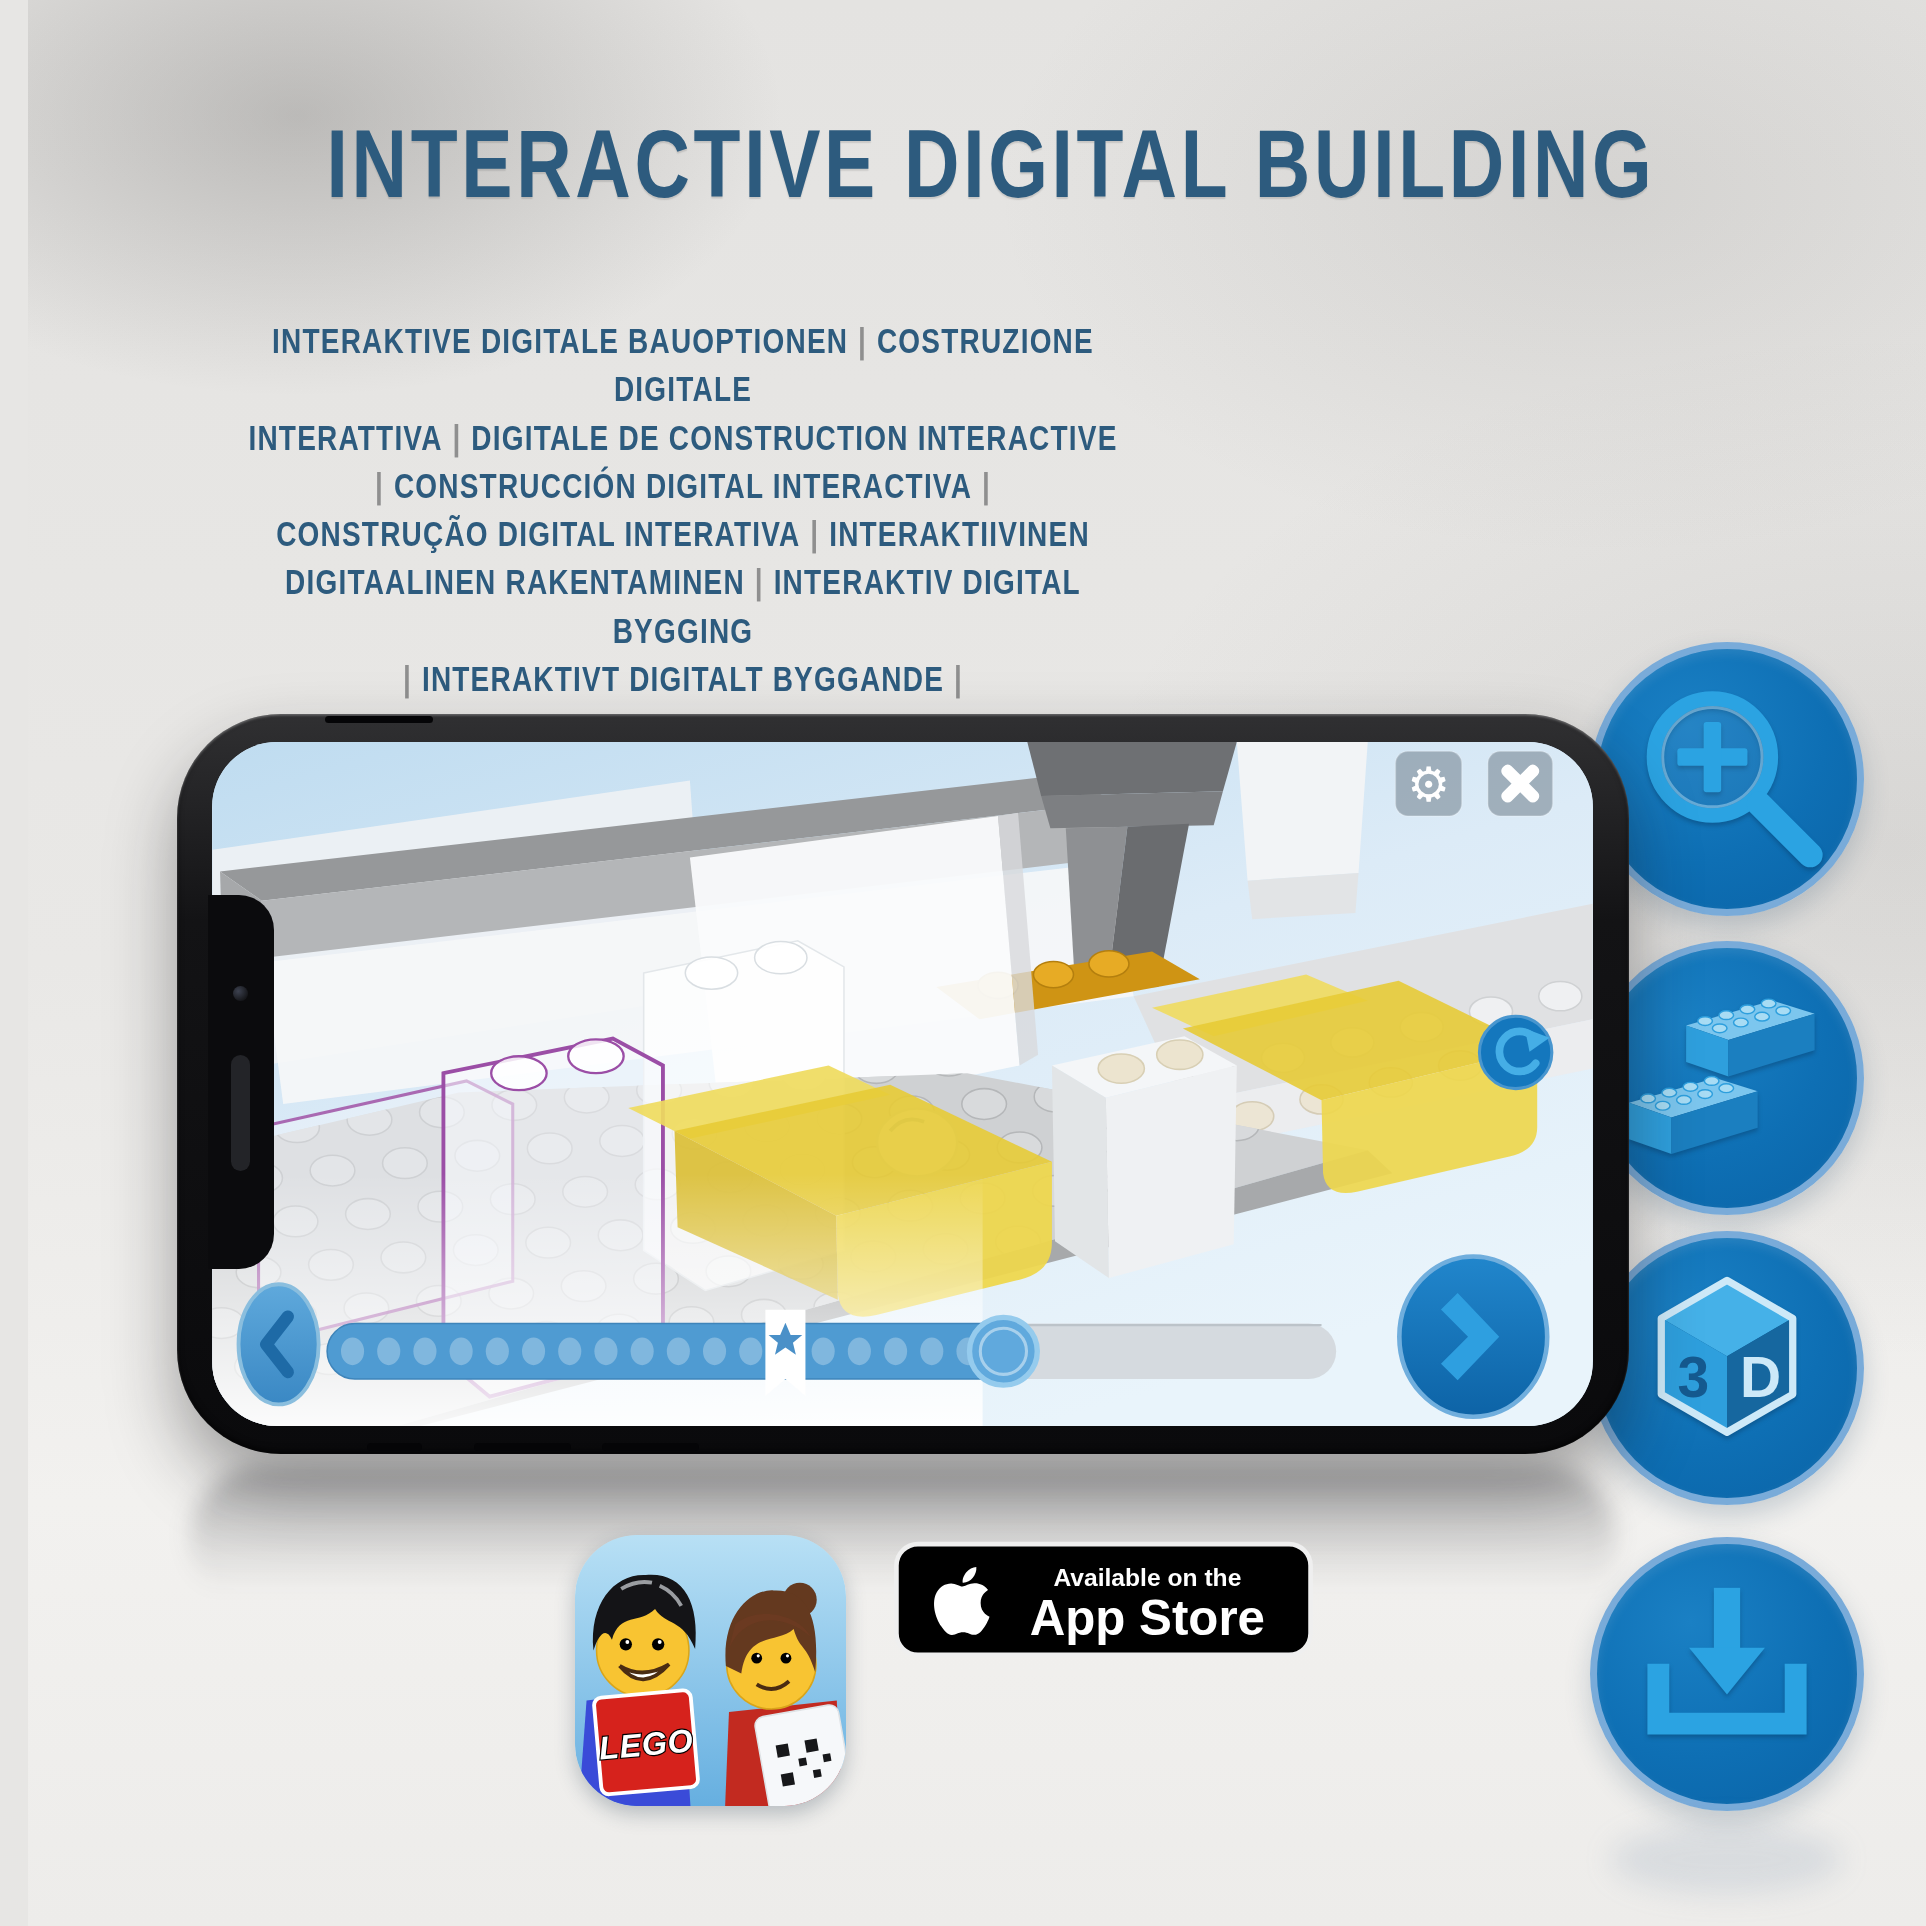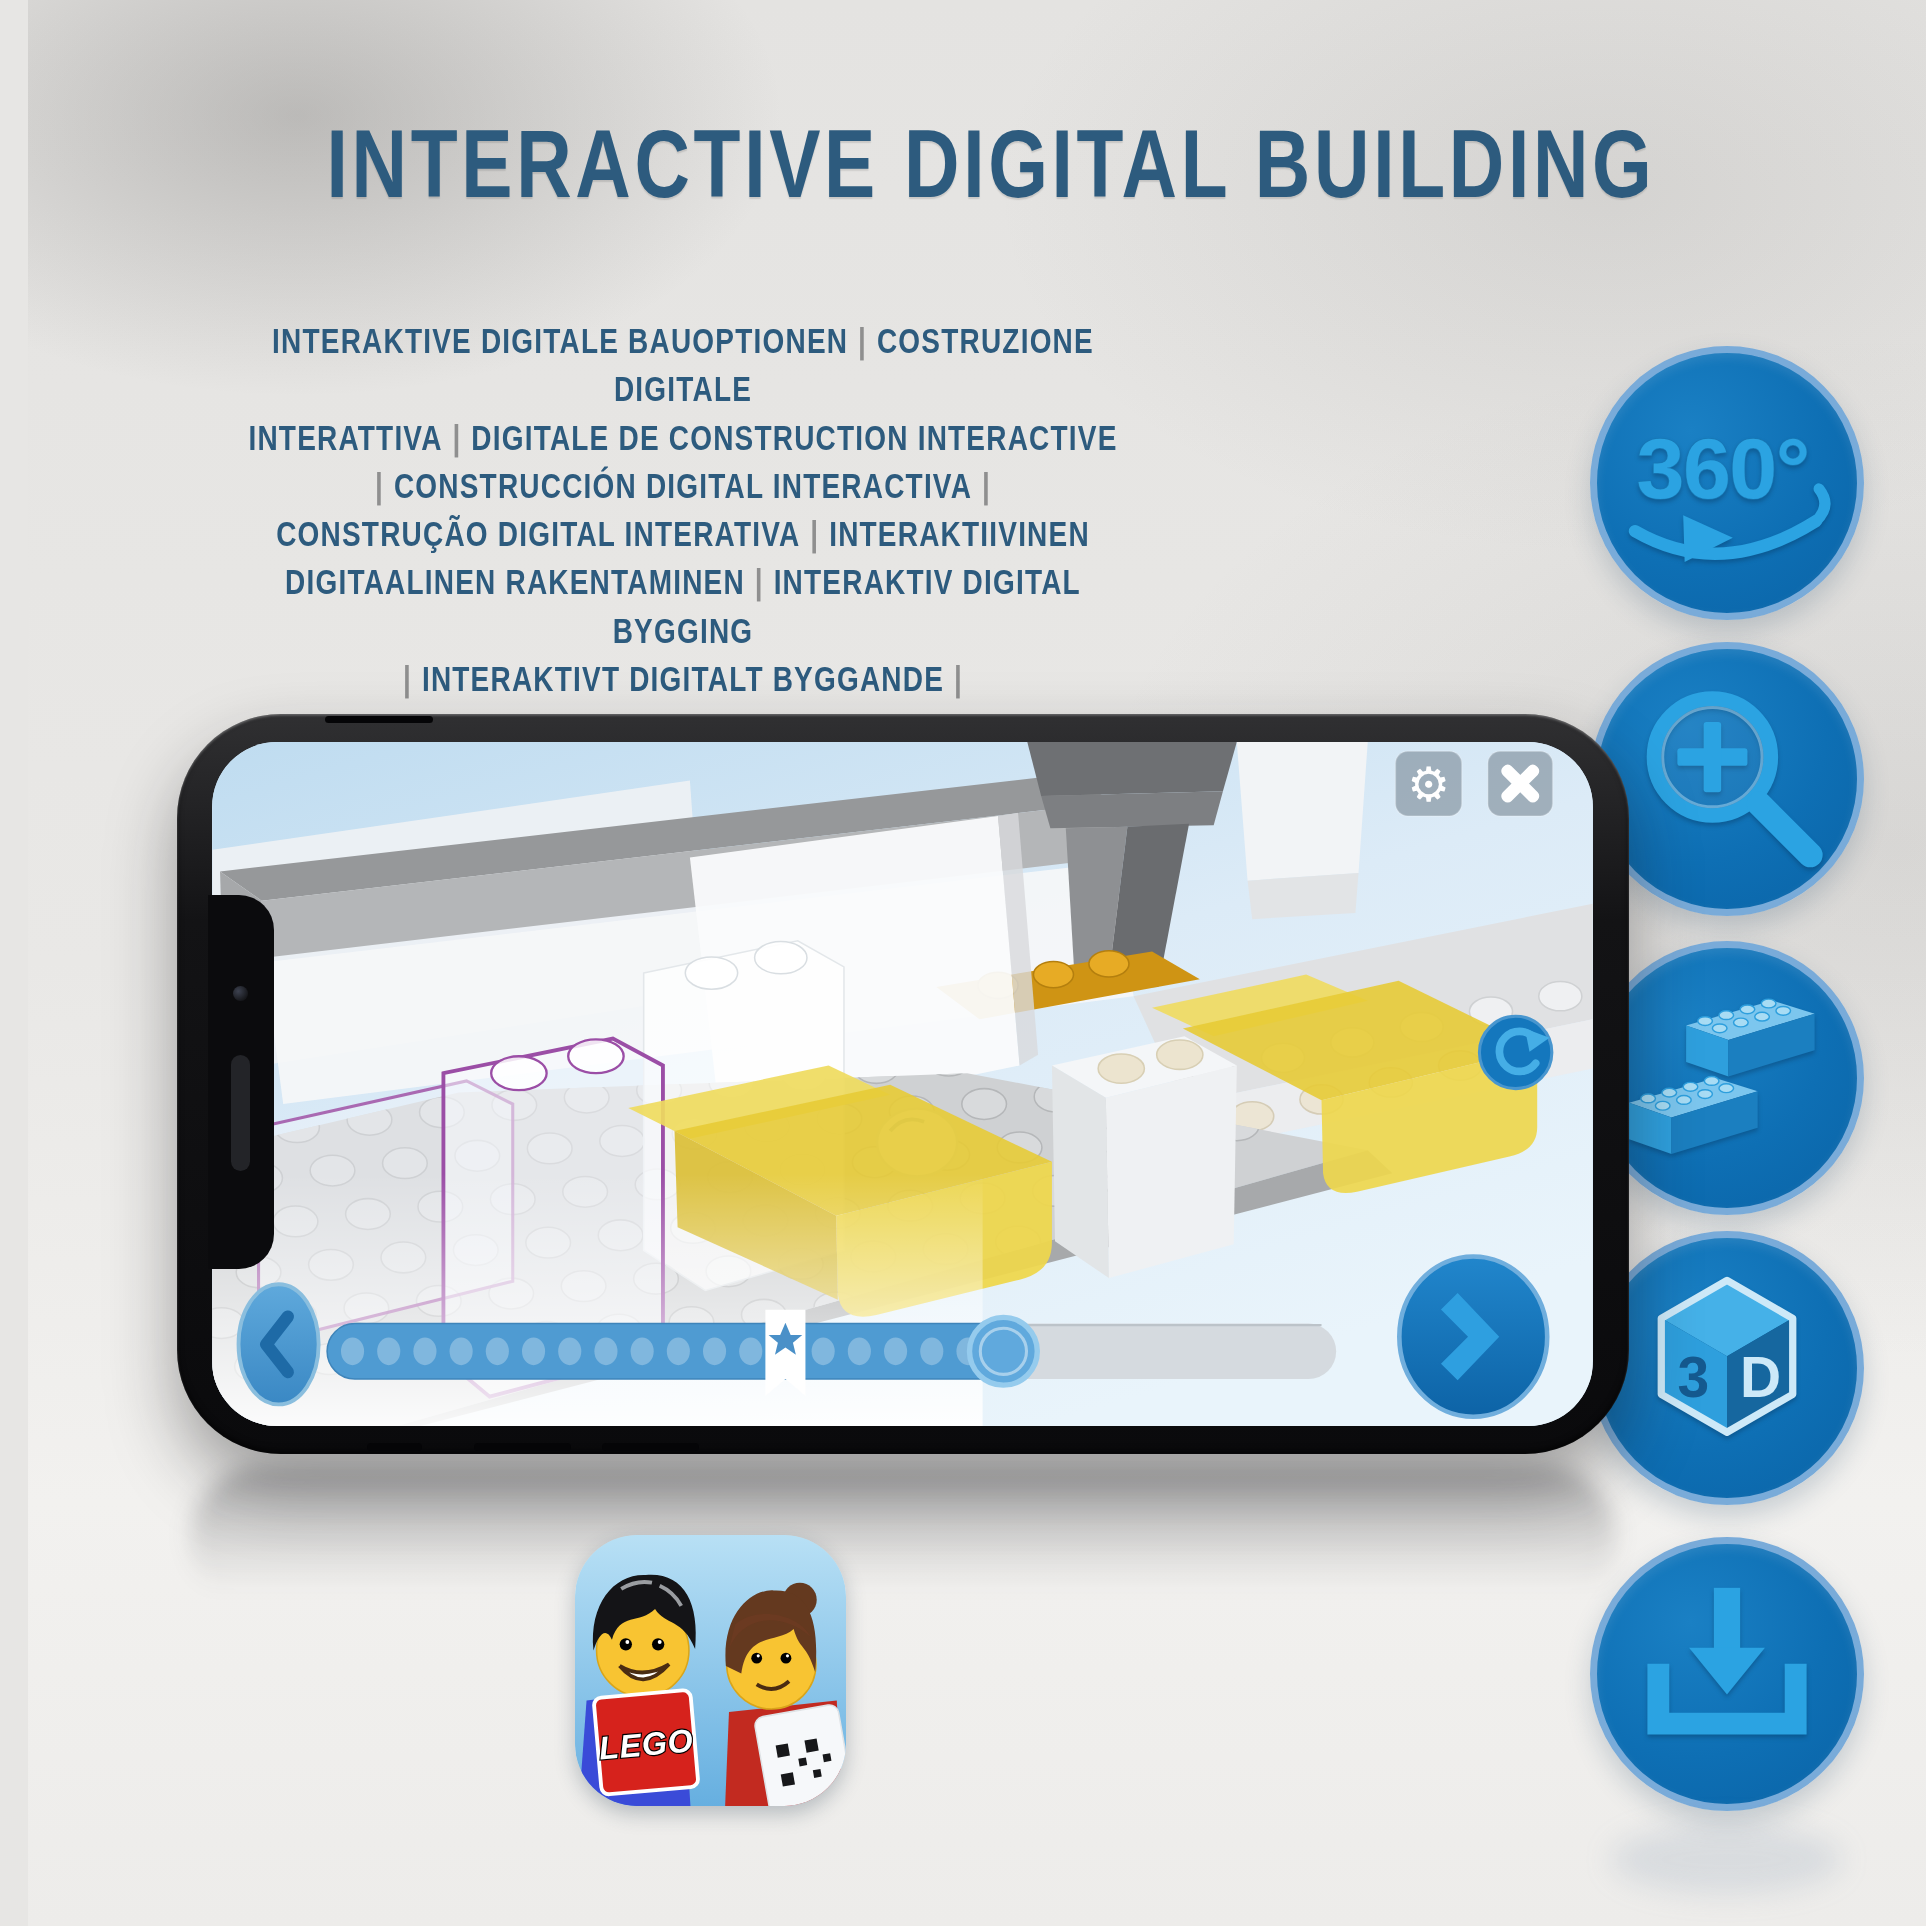--- a/index.html
+++ b/index.html
@@ -65,28 +65,20 @@
       <div><span></span><span class="sep">|</span><span>CONSTRUCCIÓN DIGITAL INTERACTIVA</span><span class="sep">|</span><span></span></div>
       <div><span>CONSTRUÇÃO DIGITAL INTERATIVA</span><span class="sep">|</span><span>INTERAKTIIVINEN</span></div>
       <div><span>DIGITAALINEN RAKENTAMINEN</span><span class="sep">|</span><span>INTERAKTIV DIGITAL BYGGING</span></div>
       <div><span></span><span class="sep">|</span><span>INTERAKTIVT DIGITALT BYGGANDE</span><span class="sep">|</span><span></span></div>
       <div><span>INTERAKTIV DIGITAL BYGNING</span></div>
     </div>
 
   <div class="phone-reflection"></div>
   <div class="circle-reflection"></div>
 
-  <div class="feature-circle" style="top:346px">
-    <svg viewBox="0 0 356 356">
-      <path d="M52 244 Q 170 312 300 230" stroke="#2ba3e2" stroke-width="17" fill="none" stroke-linecap="round"></path>
-      <path d="M300 230 Q 322 209 304 186" stroke="#2ba3e2" stroke-width="15" fill="none" stroke-linecap="round"></path>
-      <polygon points="118,222 186,253 120,286" fill="#2ba3e2"></polygon>
-      <text x="172" y="198" text-anchor="middle" font-size="118" font-weight="bold" letter-spacing="-2" fill="#2ba3e2" stroke="#1878b4" stroke-width="2" paint-order="stroke">360°</text>
-    </svg>
-  </div>
   <div class="feature-circle" style="top:642px">
     <svg viewBox="0 0 356 356">
       <circle cx="158" cy="148" r="80" stroke="#2ba3e2" stroke-width="20" fill="rgba(255,255,255,0.05)"></circle>
       <circle cx="158" cy="148" r="68" stroke="rgba(190,230,250,.45)" stroke-width="4" fill="none"></circle>
       <line x1="222" y1="212" x2="292" y2="282" stroke="#2ba3e2" stroke-width="34" stroke-linecap="round"></line>
       <rect x="110" y="136" width="96" height="24" rx="4" fill="#2ba3e2"></rect>
       <rect x="146" y="100" width="24" height="96" rx="4" fill="#2ba3e2"></rect>
     </svg>
   </div>
   <div class="feature-circle" style="top:941px">
@@ -441,15 +433,26 @@
         </g>
       </g>
 
       <g transform="translate(24,212) rotate(-5)">
         <rect width="126" height="126" rx="10" fill="#d6221c" stroke="#ffffff" stroke-width="5"></rect>
         <text x="63" y="80" text-anchor="middle" font-size="42" font-weight="bold" font-style="italic" fill="#ffffff" stroke="#000000" stroke-width="3" paint-order="stroke" letter-spacing="1">LEGO</text>
       </g>
     </g>
   </svg>
 
+  <div class="store-badge badge-appstore">
+    <svg viewBox="0 0 546 152">
+      <rect x="4" y="4" width="538" height="144" rx="28" fill="#000000" stroke="#efefef" stroke-width="6"></rect>
+      <g fill="#ffffff" transform="translate(52,18) scale(1.12)">
+        <path d="M54.8 55.9c-.1-10 8.2-14.8 8.6-15-4.7-6.8-12-7.8-14.6-7.9-6.2-.6-12.1 3.7-15.2 3.7-3.1 0-8-3.6-13.1-3.5-6.7.1-12.9 3.9-16.4 9.9-7 12.1-1.8 30 5 39.8 3.3 4.8 7.3 10.2 12.5 10 5-.2 6.9-3.2 12.9-3.2 6 0 7.7 3.2 13 3.1 5.4-.1 8.8-4.9 12.1-9.7 3.8-5.6 5.4-11 5.5-11.3-.1-.1-10.5-4-10.3-15.9z"></path>
+        <path d="M45.7 26.7c2.7-3.3 4.6-7.9 4.1-12.5-4 .2-8.8 2.7-11.6 6-2.5 2.9-4.8 7.6-4.2 12.1 4.5.3 9-2.3 11.7-5.6z"></path>
+      </g>
+      <text x="330" y="58" text-anchor="middle" font-size="32" font-weight="bold" fill="#ffffff">Available on the</text>
+      <text x="330" y="122" text-anchor="middle" font-size="64" font-weight="bold" fill="#ffffff">App Store</text>
+    </svg>
+  </div>
 
 </div>
 
 
 </body></html>

